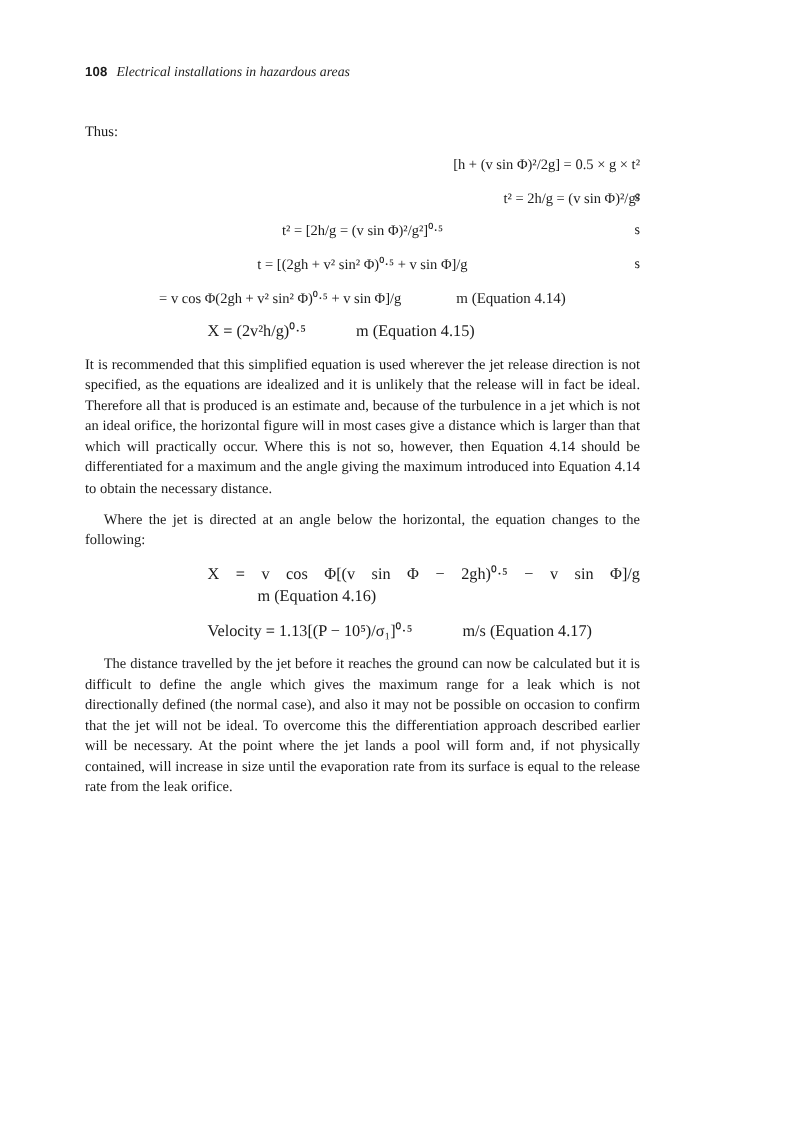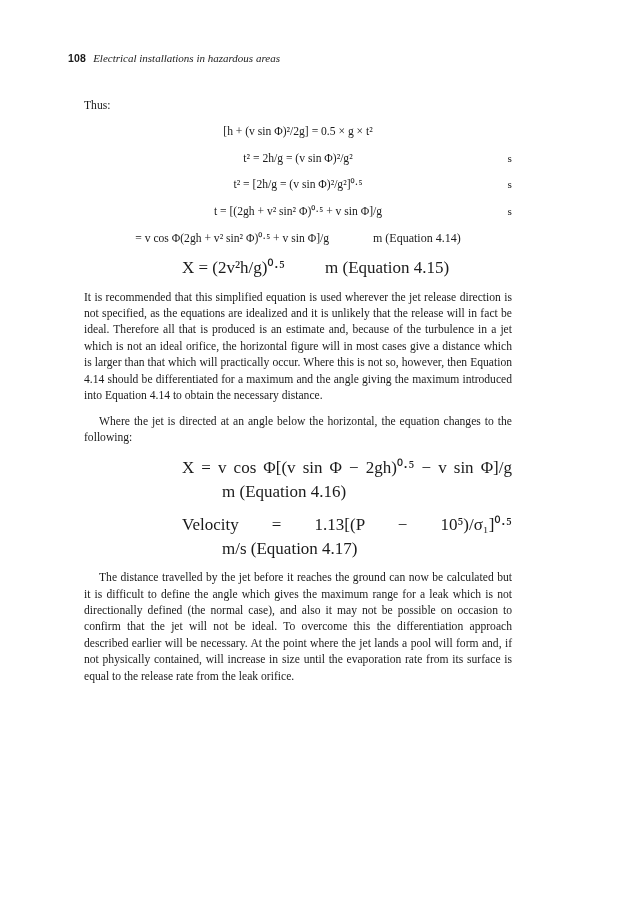--- a/index.html
+++ b/index.html
@@ -35,21 +35,20 @@
   .header .htitle {
     font-family: "Liberation Serif", serif;
     font-style: italic;
     font-size: 11px;
     margin-left: 7px;
   }
   .body {
     font-size: 11.6px;
     line-height: 1.42;
     text-align: justify;
-    margin-left: 16px;
   }
   p {
     margin: 0 0 0 0;
   }
   .para {
     margin-bottom: 9px;
   }
   .indent {
     text-indent: 15px;
   }
@@ -67,28 +66,28 @@
     font-size: 11.3px;
   }
   .eq .tag {
     display: inline-block;
     margin-left: 44px;
     font-size: 12px;
   }
   .eq-left {
     margin: 9px 0 9px 0;
     padding-left: 98px;
-    font-size: 17px;
+    font-size: 13px;
     position: relative;
   }
   .eq-left .tag {
     display: inline-block;
     margin-left: 40px;
   }
-  .tight { margin-bottom: 2px; }
+  .tight { margin-bottom: 2px; text-align: right; }
   .blockline { margin-bottom: 9px; }
 </style>
 </head>
 <body>
 
 <div class="page">
 
   <div class="header">
     <span class="pagenum">108</span><span class="htitle">Electrical installations in hazardous areas</span>
   </div>

